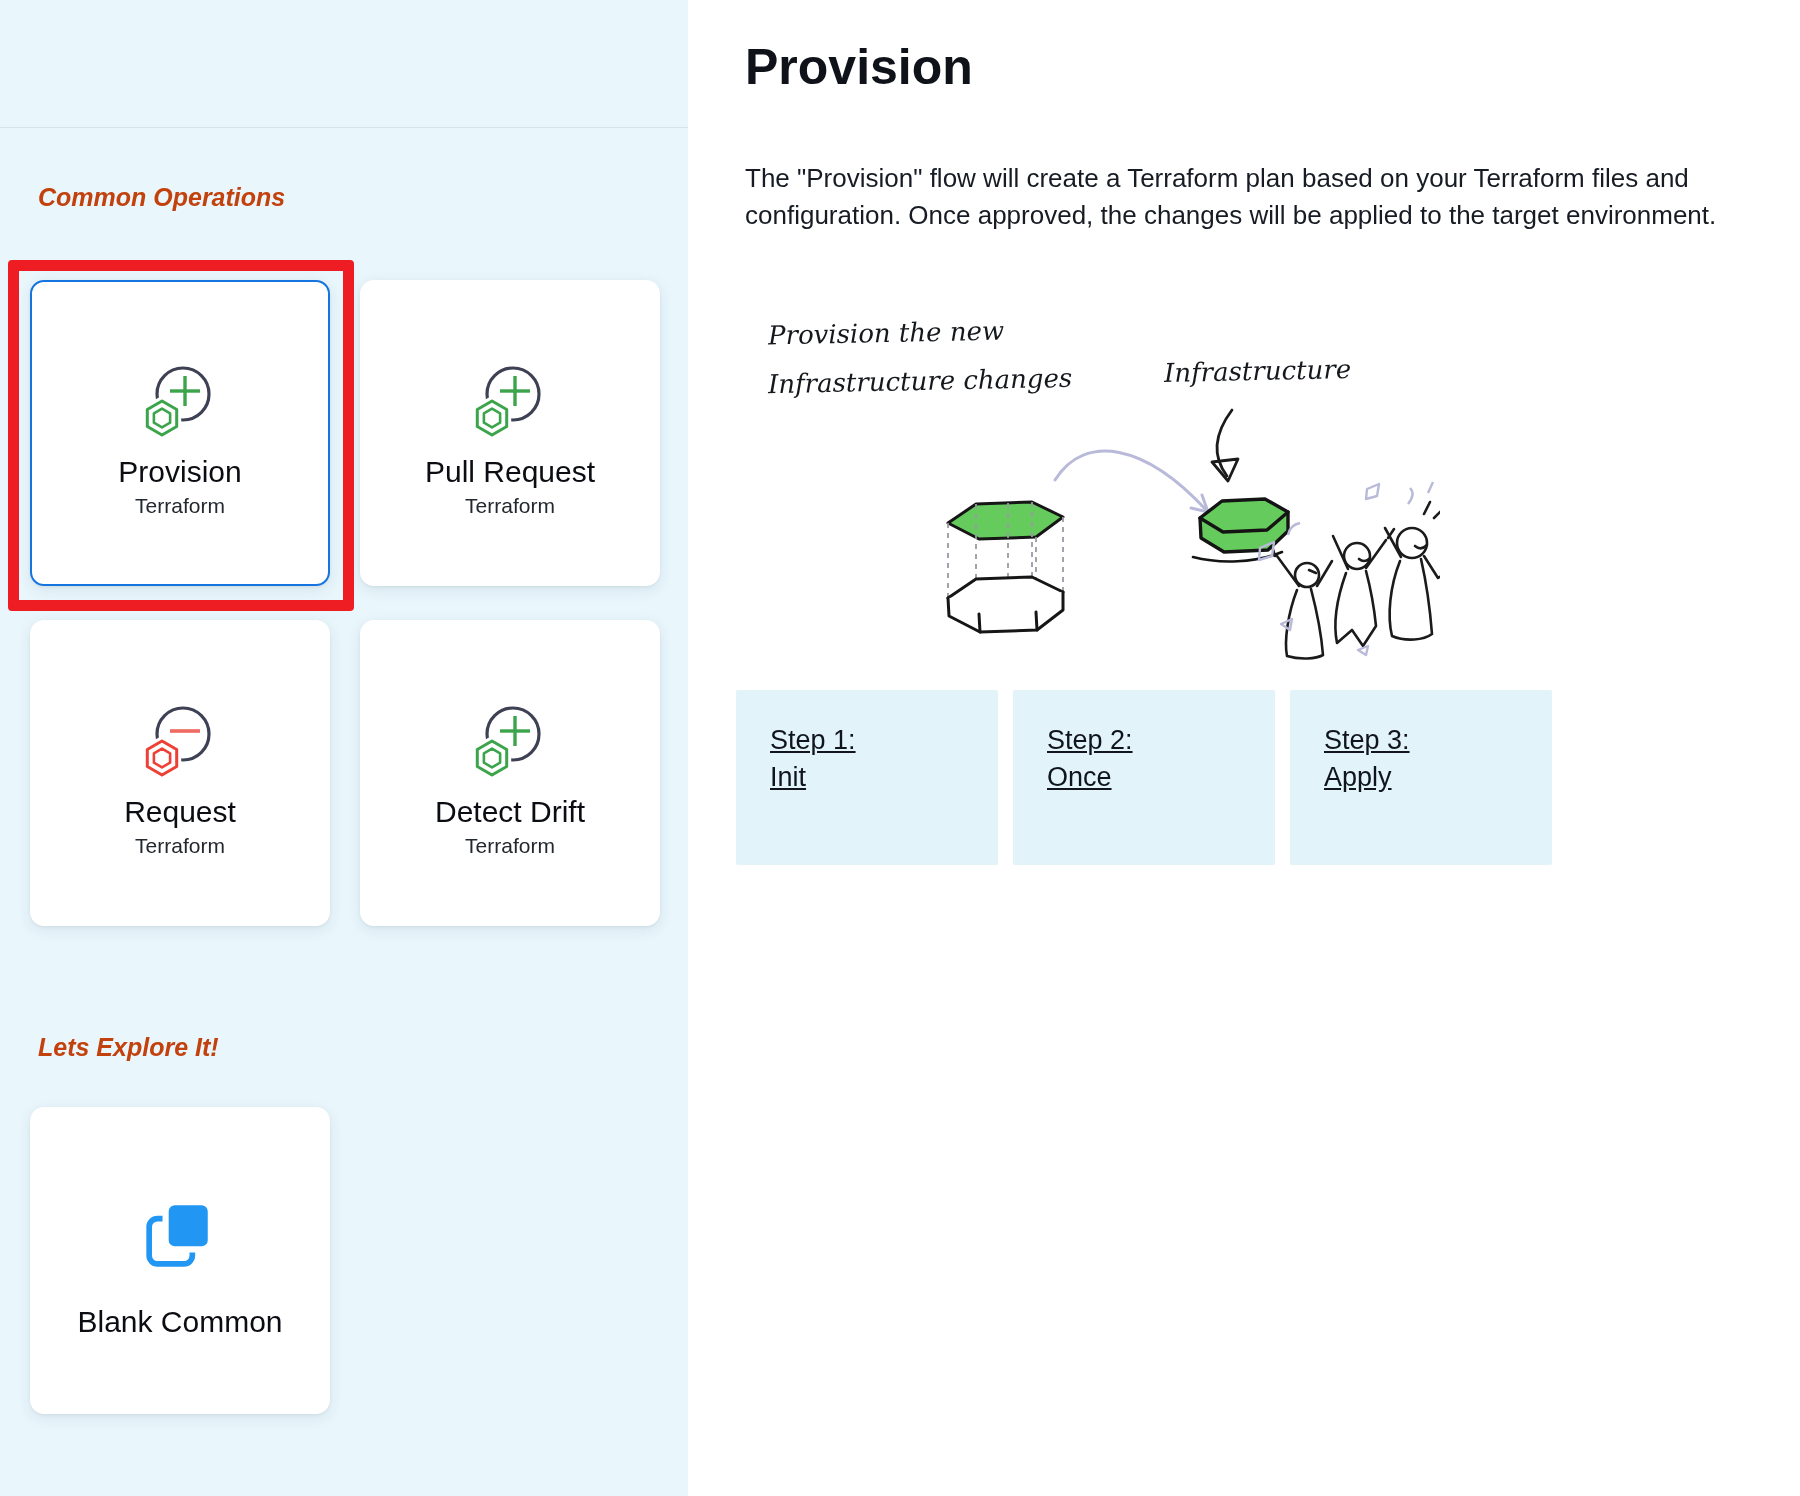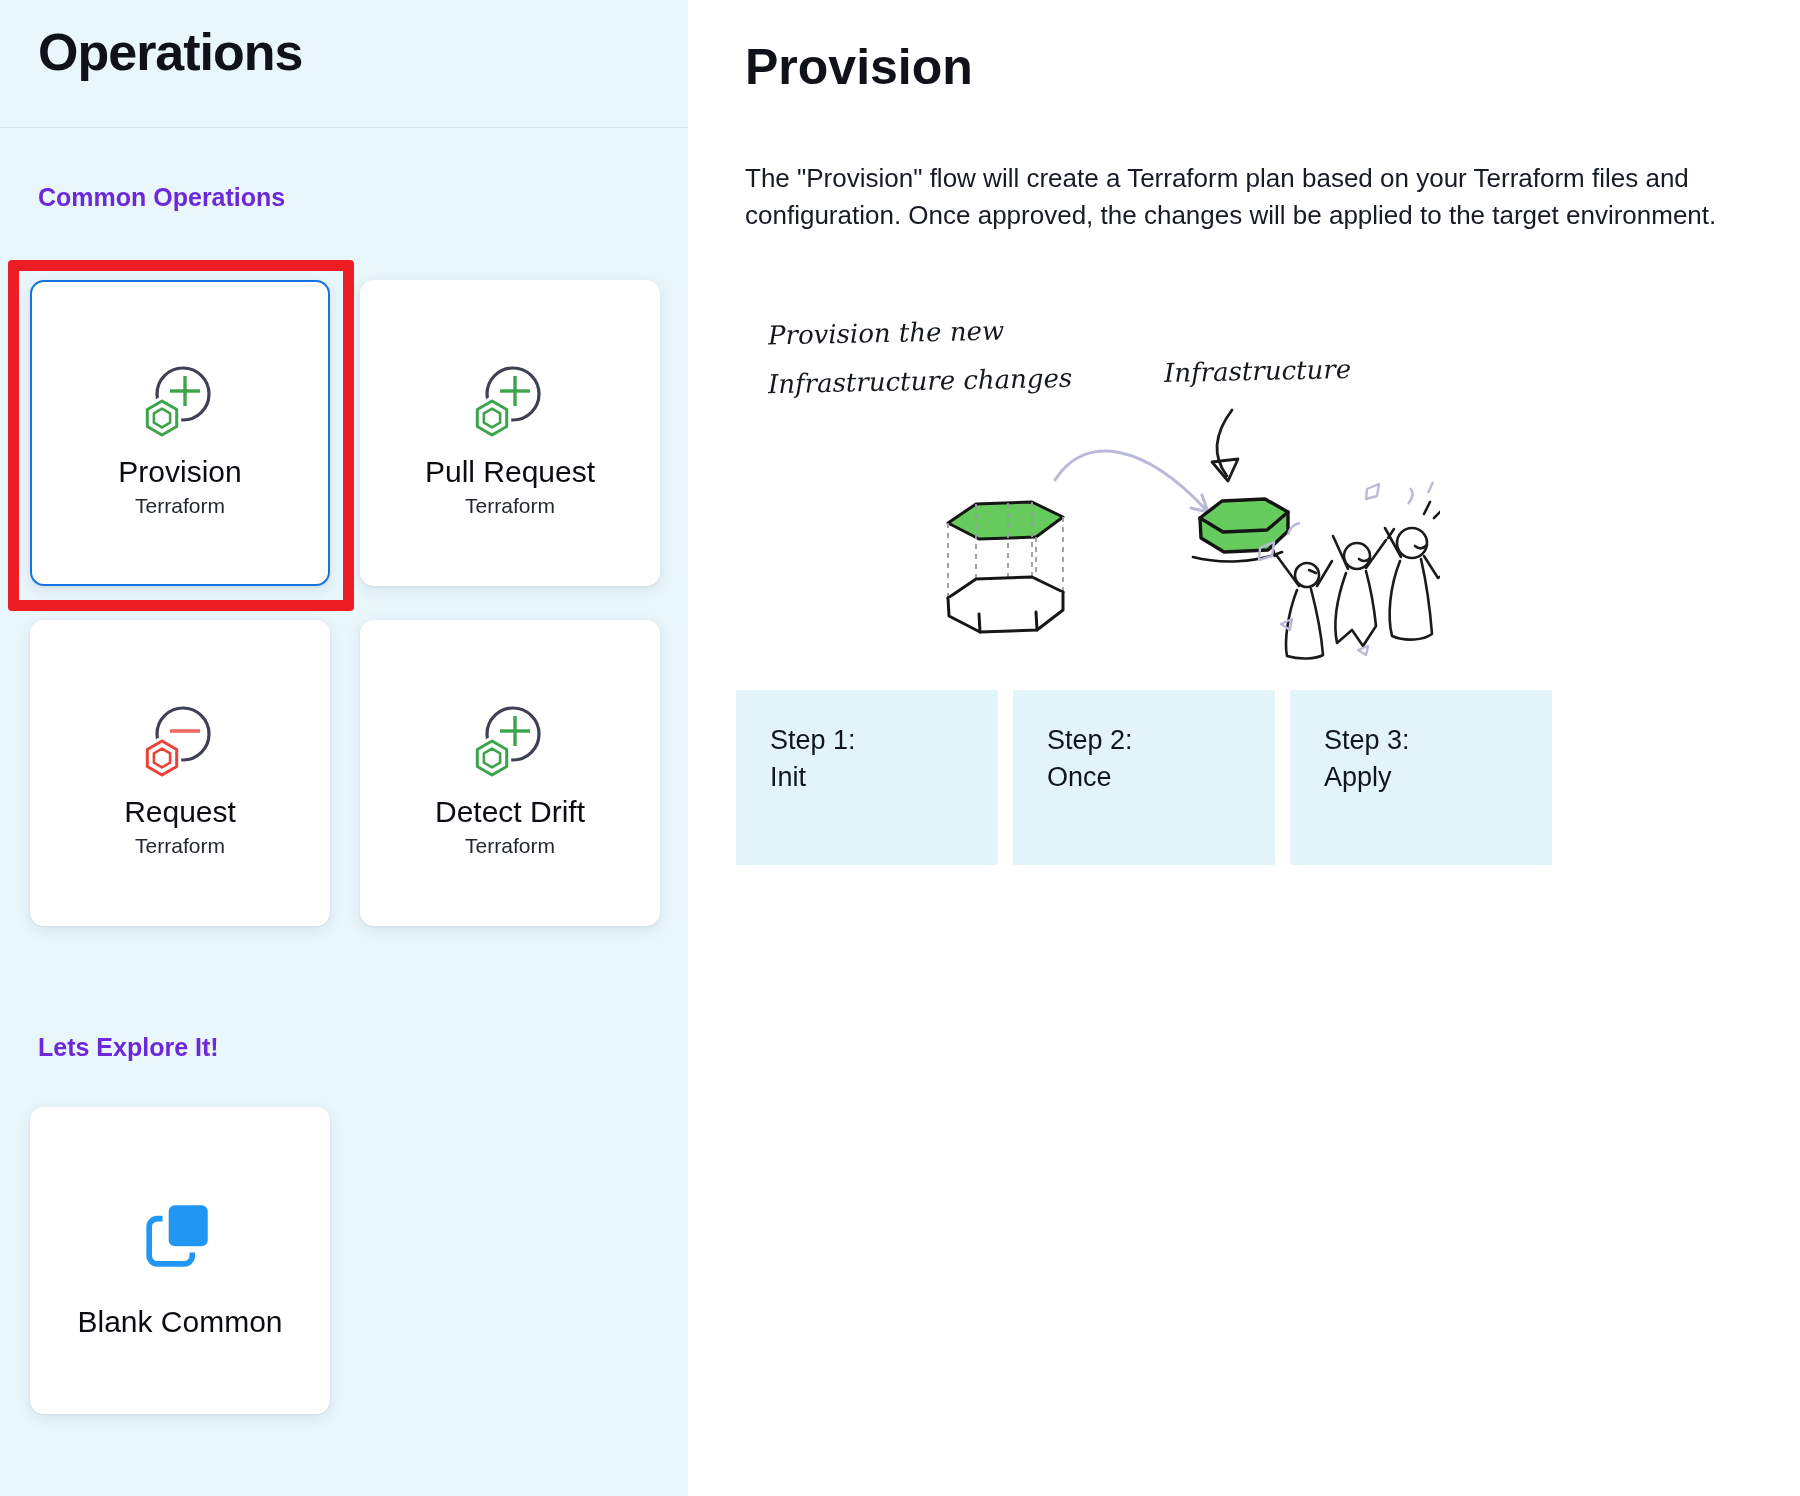--- a/index.html
+++ b/index.html
@@ -5,21 +5,21 @@
   html,body{margin:0;padding:0;background:#ffffff;}
   *{box-sizing:border-box;}
   #page{
     position:relative;width:1800px;height:1496px;overflow:hidden;background:#ffffff;
     font-family:"Liberation Sans", sans-serif;color:#12151c;
   }
   
   #sidebar{position:absolute;left:0;top:0;width:688px;height:1496px;background:#e9f6fc;}
   .sidebar-title{position:absolute;left:38px;top:22px;font-size:52px;font-weight:700;letter-spacing:-1px;color:#0f1219;}
   .sidebar-divider{position:absolute;left:0;top:127px;width:688px;height:1px;background:#d8e2e9;}
-  .section-heading{position:absolute;left:38px;font-size:25px;font-weight:700;color:#6d28d9;}
+  .section-heading{position:absolute;left:38px;font-size:25px;font-weight:700;color:#c2410c;font-style:italic;}
   #heading-common{top:183px;}
   #heading-explore{top:1033px;}
   .card{
     position:absolute;width:300px;height:306px;background:#ffffff;border-radius:14px;
     box-shadow:0 4px 14px rgba(40,70,100,0.10), 0 1px 3px rgba(0,0,0,0.06);
     display:flex;flex-direction:column;align-items:center;justify-content:center;
     padding-top:14px;cursor:pointer;
   }
   .card.selected{border:2px solid #1574e0;}
   .card .op-icon{width:80px;height:80px;margin-bottom:12px;}
@@ -47,31 +47,31 @@
     font-size:26px;color:#15181d;transform:rotate(-1.2deg);white-space:nowrap;
   }
   #caption-line1{left:8px;top:0px;}
   #caption-line2{left:8px;top:48px;}
   #caption-right{left:404px;top:38px;}
   #illu-svg{position:absolute;left:0;top:0;}
   
   .step-box{
     position:absolute;top:690px;width:262px;height:175px;background:#e2f3fa;border-radius:2px;
     padding:32px 0 0 34px;
+    text-decoration:underline;
   }
   #step-1{left:48px;} #step-2{left:325px;} #step-3{left:602px;}
   .step-label,.step-name{font-size:27px;line-height:37px;color:#10151d;}
 </style>
 </head>
 <body>
 
 <div id="page">
 
   <div id="sidebar">
-    <div class="sidebar-title">Operations</div>
     <div class="sidebar-divider"></div>
     <div class="section-heading" id="heading-common">Common Operations</div>
 
     <div class="card selected" id="card-provision">
       <svg class="op-icon" viewBox="0 0 80 80">
         <circle cx="43" cy="31" r="26" fill="none" stroke="#3e4153" stroke-width="3.2"></circle>
         <line x1="30" y1="28" x2="60" y2="28" stroke="#3ca44a" stroke-width="3.4"></line>
         <line x1="45" y1="13" x2="45" y2="43" stroke="#3ca44a" stroke-width="3.4"></line>
         <polygon points="22,38 7.3,46.5 7.3,63.5 22,72 36.7,63.5 36.7,46.5" fill="#ffffff" stroke="#ffffff" stroke-width="9" stroke-linejoin="round"></polygon>
         <polygon points="22,38 7.3,46.5 7.3,63.5 22,72 36.7,63.5 36.7,46.5" fill="none" stroke="#3ca44a" stroke-width="3" stroke-linejoin="round"></polygon>

